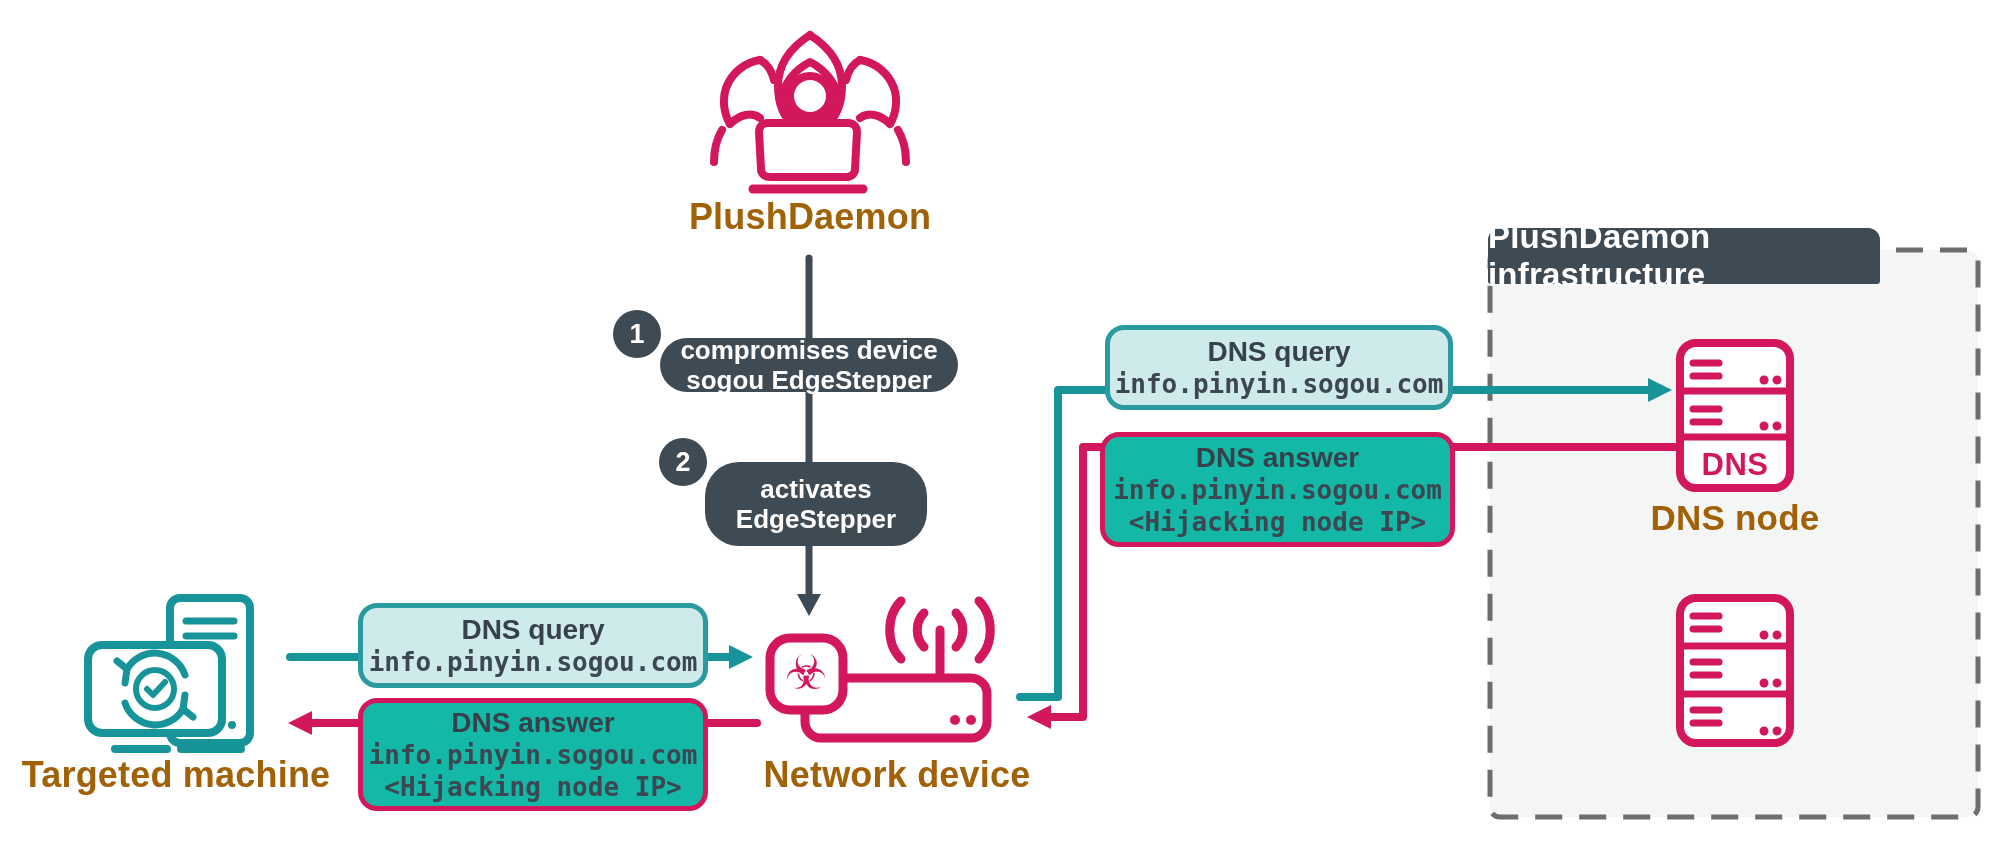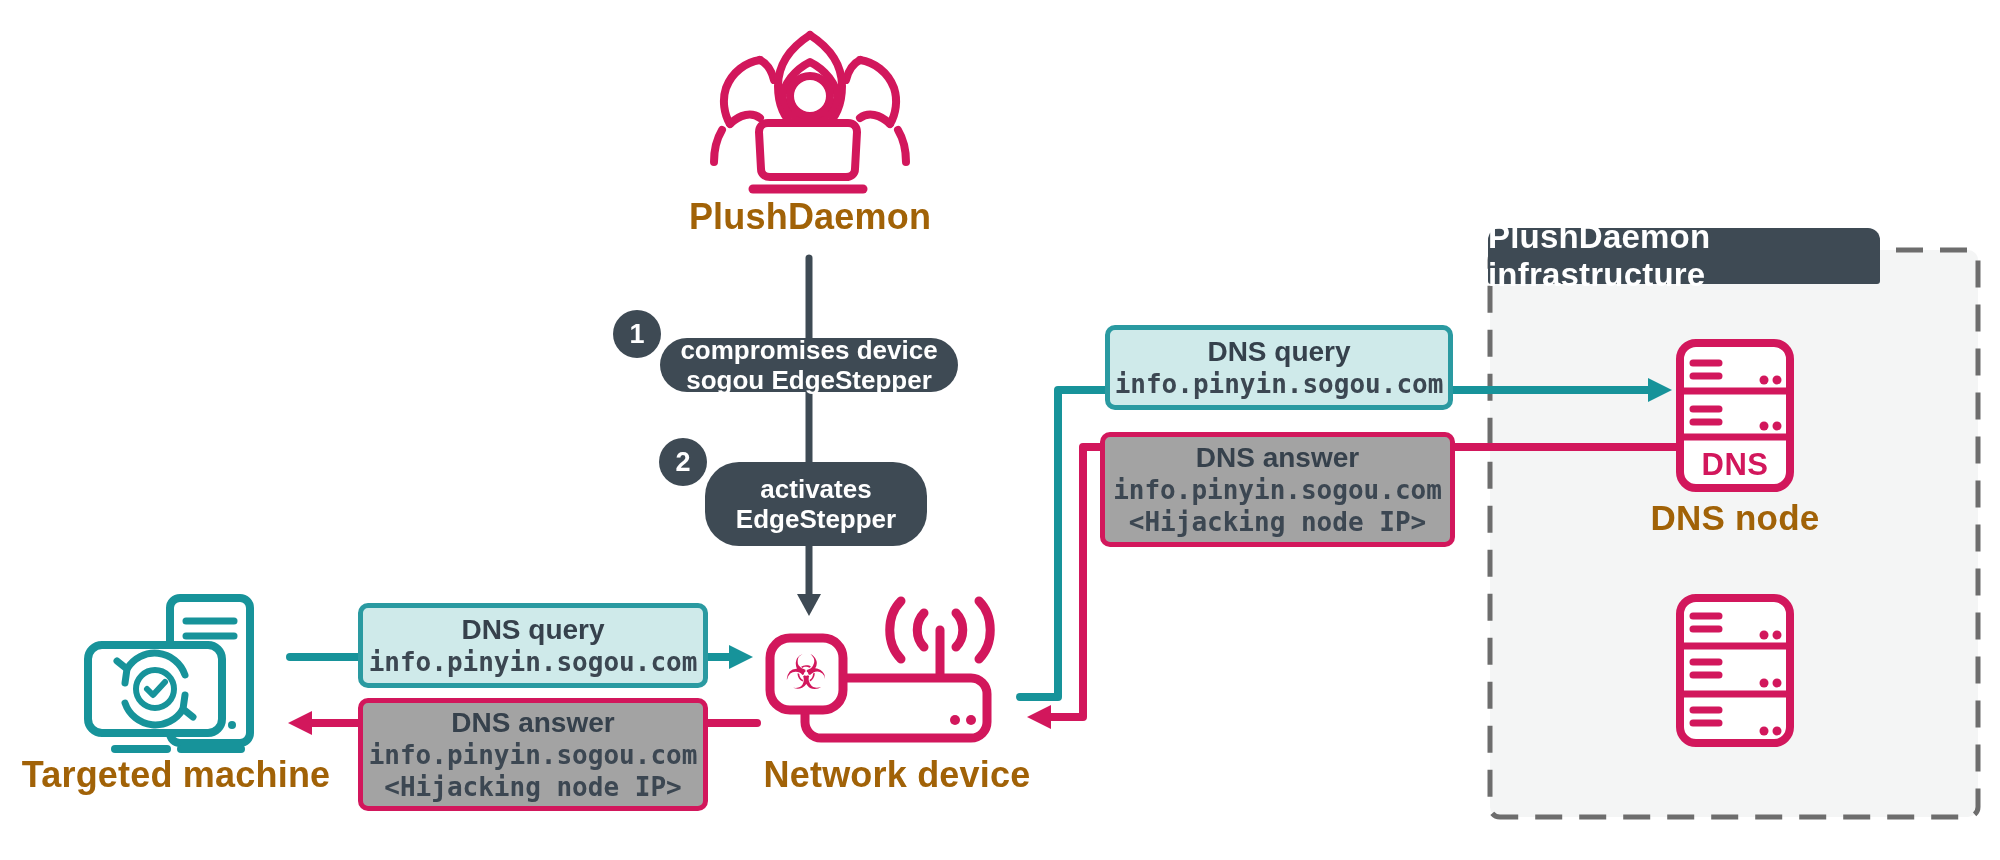--- a/index.html
+++ b/index.html
@@ -18,26 +18,26 @@
     position:absolute;z-index:4;width:48px;height:48px;border-radius:50%;
     background:#3e4a54;color:#ffffff;display:flex;align-items:center;justify-content:center;
     font-weight:700;font-size:27px;
   }
   .step-pill{
     position:absolute;z-index:3;background:#3e4a54;border-radius:34px;color:#ffffff;
     display:flex;flex-direction:column;align-items:center;justify-content:center;
     font-weight:700;font-size:26px;line-height:30px;text-align:center;
   }
   .msg{
-    position:absolute;z-index:4;border-radius:10px;border-style:solid;border-width:5px;
+    position:absolute;z-index:4;border-radius:19px;border-style:solid;border-width:5px;
     display:flex;flex-direction:column;align-items:center;justify-content:center;
     text-align:center;line-height:32px;
   }
   .msg.teal{background:#cfeaea;border-color:#2a9aa1;}
-  .msg.pink{background:#a3a3a3;border-color:#d2175c;}
+  .msg.pink{background:#14b8a6;border-color:#d2175c;}
   .msg .title{font-weight:700;font-size:28px;color:#36414c;}
   .msg .mono{font-family:"DejaVu Sans Mono",monospace;font-weight:600;font-size:26px;color:#3c4752;}
   .infra-header{
     position:absolute;z-index:2;left:1488px;top:228px;width:392px;height:56px;
     background:#3e4a54;border-radius:12px 12px 3px 3px;color:#ffffff;
     display:flex;align-items:center;justify-content:center;
     font-weight:700;font-size:33px;letter-spacing:0.2px;
   }
 </style>
 </head>

